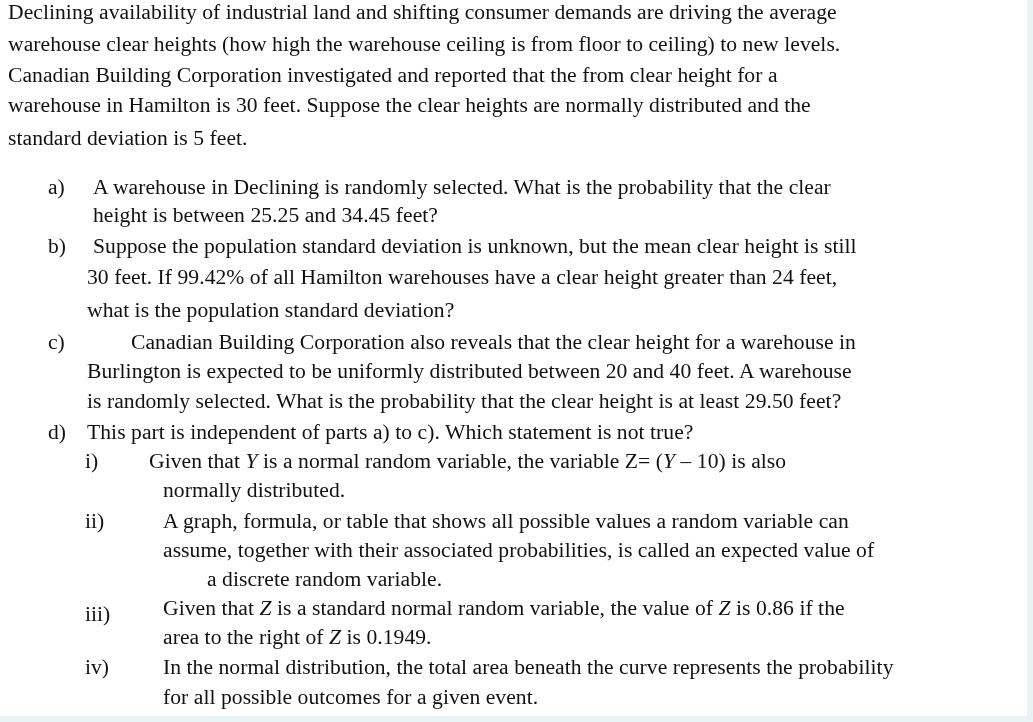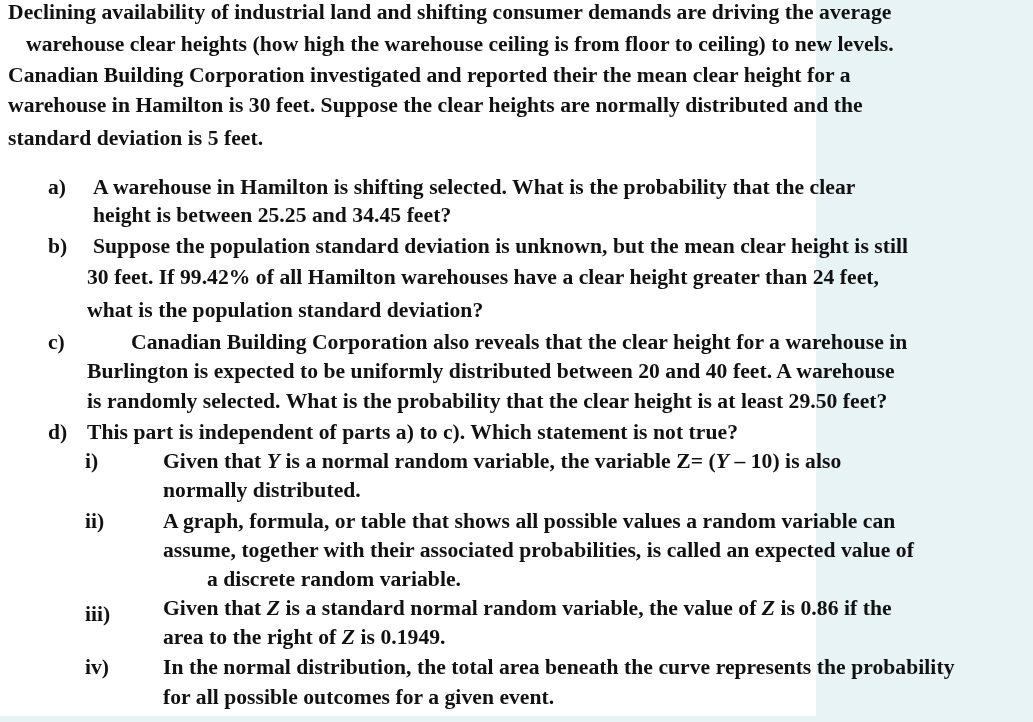--- a/index.html
+++ b/index.html
@@ -4,50 +4,49 @@
 <style>
   html, body { margin: 0; padding: 0; }
   body {
     width: 1033px; height: 722px; overflow: hidden;
     background: #e8f3f5;
     font-family: "Liberation Serif", "DejaVu Serif", serif;
     color: #111;
   }
   .page {
     position: absolute; left: 0; top: 0;
-    width: 816px; height: 716px;
+    width: 1027px; height: 716px;
     background: #ffffff;
-    font-weight: bold;
   }
   .line {
     position: absolute;
     font-size: 21.6px;
     line-height: 29px;
     white-space: nowrap;
     letter-spacing: 0.05px;
   }
   .label { position: absolute; font-size: 21.6px; line-height: 29px; white-space: nowrap; }
   i { font-style: italic; }
 </style>
 </head>
 <body>
 
 <div class="page">
 
   <div>
     <div class="line" style="left:8px; top:-2px;">Declining availability of industrial land and shifting consumer demands are driving the average</div>
-    <div class="line" style="left:8px; top:30px;margin-left:18px;">warehouse clear heights (how high the warehouse ceiling is from floor to ceiling) to new levels.</div>
-    <div class="line" style="left:8px; top:61px;">Canadian Building Corporation investigated and reported their the mean clear height for a</div>
+    <div class="line" style="left:8px; top:30px;">warehouse clear heights (how high the warehouse ceiling is from floor to ceiling) to new levels.</div>
+    <div class="line" style="left:8px; top:61px;">Canadian Building Corporation investigated and reported that the from clear height for a</div>
     <div class="line" style="left:8px; top:91px;">warehouse in Hamilton is 30 feet. Suppose the clear heights are normally distributed and the</div>
     <div class="line" style="left:8px; top:124px;">standard deviation is 5 feet.</div>
   </div>
 
   <div>
     <div class="label" style="left:48px; top:173px;">a)</div>
-    <div class="line" style="left:93px; top:173px;">A warehouse in Hamilton is shifting selected. What is the probability that the clear</div>
+    <div class="line" style="left:93px; top:173px;">A warehouse in Declining is randomly selected. What is the probability that the clear</div>
     <div class="line" style="left:93px; top:201px;">height is between 25.25 and 34.45 feet?</div>
   </div>
 
   <div>
     <div class="label" style="left:48px; top:232px;">b)</div>
     <div class="line" style="left:87px; top:232px;margin-left:6px;">Suppose the population standard deviation is unknown, but the mean clear height is still</div>
     <div class="line" style="left:87px; top:263px;">30 feet. If 99.42% of all Hamilton warehouses have a clear height greater than 24 feet,</div>
     <div class="line" style="left:87px; top:296px;">what is the population standard deviation?</div>
   </div>
 
@@ -57,21 +56,21 @@
     <div class="line" style="left:87px; top:357px;">Burlington is expected to be uniformly distributed between 20 and 40 feet. A warehouse</div>
     <div class="line" style="left:87px; top:387px;">is randomly selected. What is the probability that the clear height is at least 29.50 feet?</div>
   </div>
 
   <div>
     <div class="label" style="left:48px; top:418px;">d)</div>
     <div class="line" style="left:87px; top:418px;">This part is independent of parts a) to c). Which statement is not true?</div>
 
     <div>
       <div class="label" style="left:85px; top:447px;">i)</div>
-      <div class="line" style="left:163px; top:447px;"><span>Given that </span><i>Y</i><span> is a normal random variable, the variable Z= (</span><i>Y</i><span> – 10) is also</span></div>
+      <div class="line" style="left:149px; top:447px;"><span>Given that </span><i>Y</i><span> is a normal random variable, the variable Z= (</span><i>Y</i><span> – 10) is also</span></div>
       <div class="line" style="left:163px; top:476px;">normally distributed.</div>
     </div>
 
     <div>
       <div class="label" style="left:85px; top:507px;">ii)</div>
       <div class="line" style="left:163px; top:507px;">A graph, formula, or table that shows all possible values a random variable can</div>
       <div class="line" style="left:163px; top:536px;">assume, together with their associated probabilities, is called an expected value of</div>
       <div class="line" style="left:163px; top:565px;margin-left:44px;">a discrete random variable.</div>
     </div>
 

